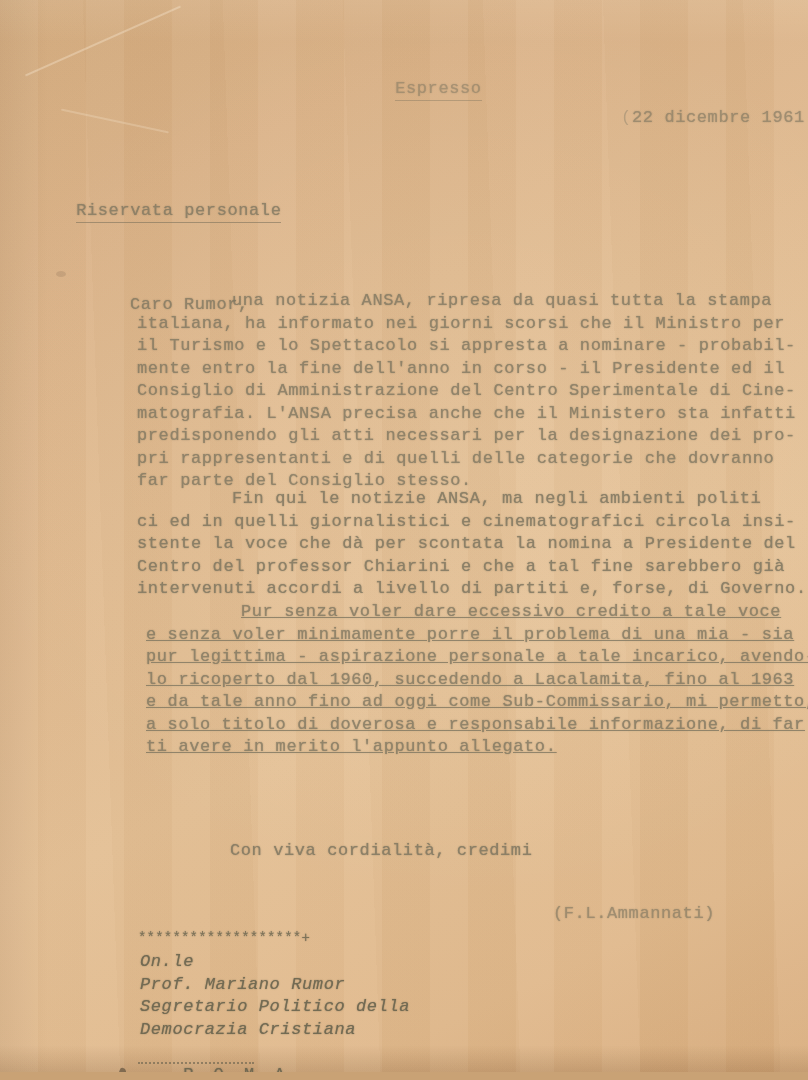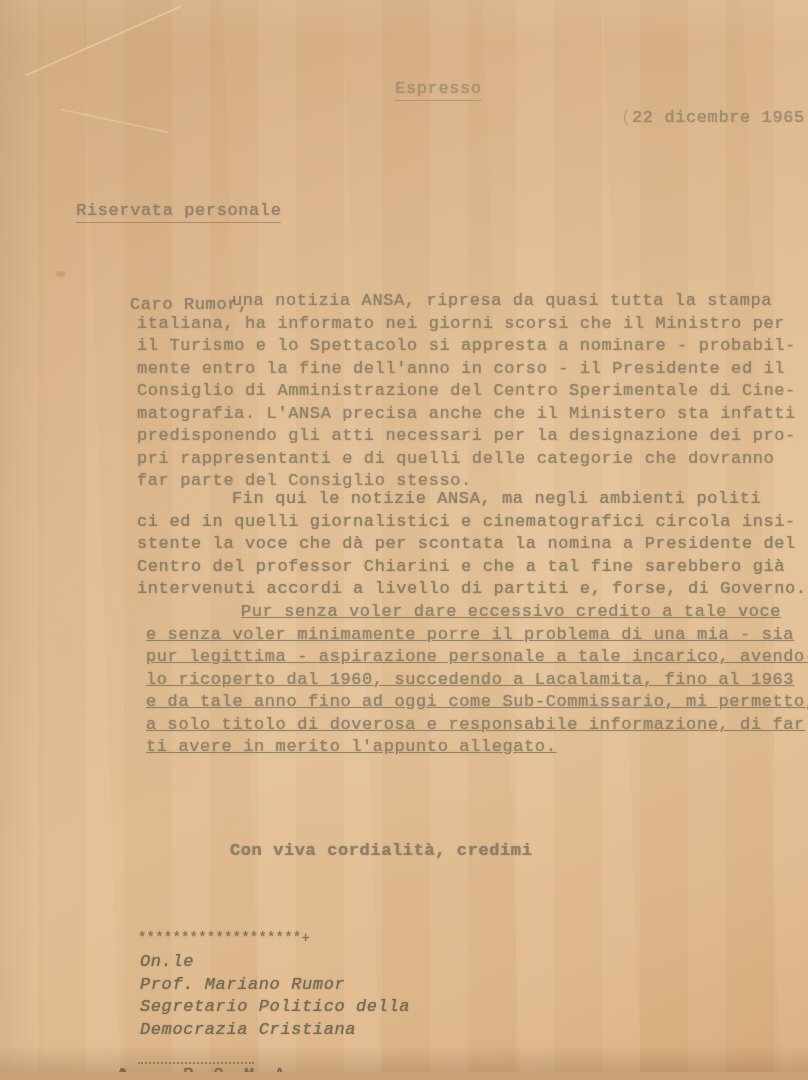--- a/index.html
+++ b/index.html
@@ -41,21 +41,21 @@
   <div class="layer sheen"></div>
   <div class="layer streaks"></div>
   <div class="crease"></div>
   <div class="crease2"></div>
 
   <div class="t o55" style="left:352px;top:55px;">
     <span class="ul">Espresso</span>
   </div>
 
   <span class="stray" style="left:621px;top:108px;">(</span>
-  <div class="t o65" style="left:632px;top:107px;">22 dicembre 1965</div>
+  <div class="t o65" style="left:632px;top:107px;">22 dicembre 1961</div>
 
   <div class="t o80" style="left:33px;top:177px;">
     <span class="ul">Riservata personale</span>
   </div>
 
   <div class="t o80" style="left:130px;top:258px;margin-top:36px;">Caro Rumor,</div>
 
   <div class="t ind o80" style="left:125px;top:290px;">una notizia ANSA, ripresa da quasi tutta la stampa
 italiana, ha informato nei giorni scorsi che il Ministro per
 il Turismo e lo Spettacolo si appresta a nominare - probabil-
@@ -74,22 +74,23 @@
 
   <div class="t ind o80" style="left:134px;top:601px;text-decoration:underline;">Pur senza voler dare eccessivo credito a tale voce
 e senza voler minimamente porre il problema di una mia - sia
 pur legittima - aspirazione personale a tale incarico, avendo-
 lo ricoperto dal 1960, succedendo a Lacalamita, fino al 1963
 e da tale anno fino ad oggi come Sub-Commissario, mi permetto,
 a solo titolo di doverosa e responsabile informazione, di far
 ti avere in merito l'appunto allegato.</div>
 
 
-  <div class="t o85" style="left:230px;top:840px;font-weight:bold;">Con viva cordialità, credimi</div>
+  <div class="t o85" style="left:230px;top:840px;">Con viva cordialità, credimi</div>
 
+  <div class="t o65" style="left:553px;top:903px;">(F.L.Ammannati)</div>
 
   <div class="t sep o85 dark" style="left:138px;top:927px;">*******************+</div>
 
   <div class="t o95 dark" style="left:140px;top:951px;font-style:italic;">On.le
 Prof. Mariano Rumor
 Segretario Politico della
 Democrazia Cristiana</div>
 
   <div class="t o95 dark" style="left:140px;top:1041px;">
     <span class="ul roma">R O M A</span>

